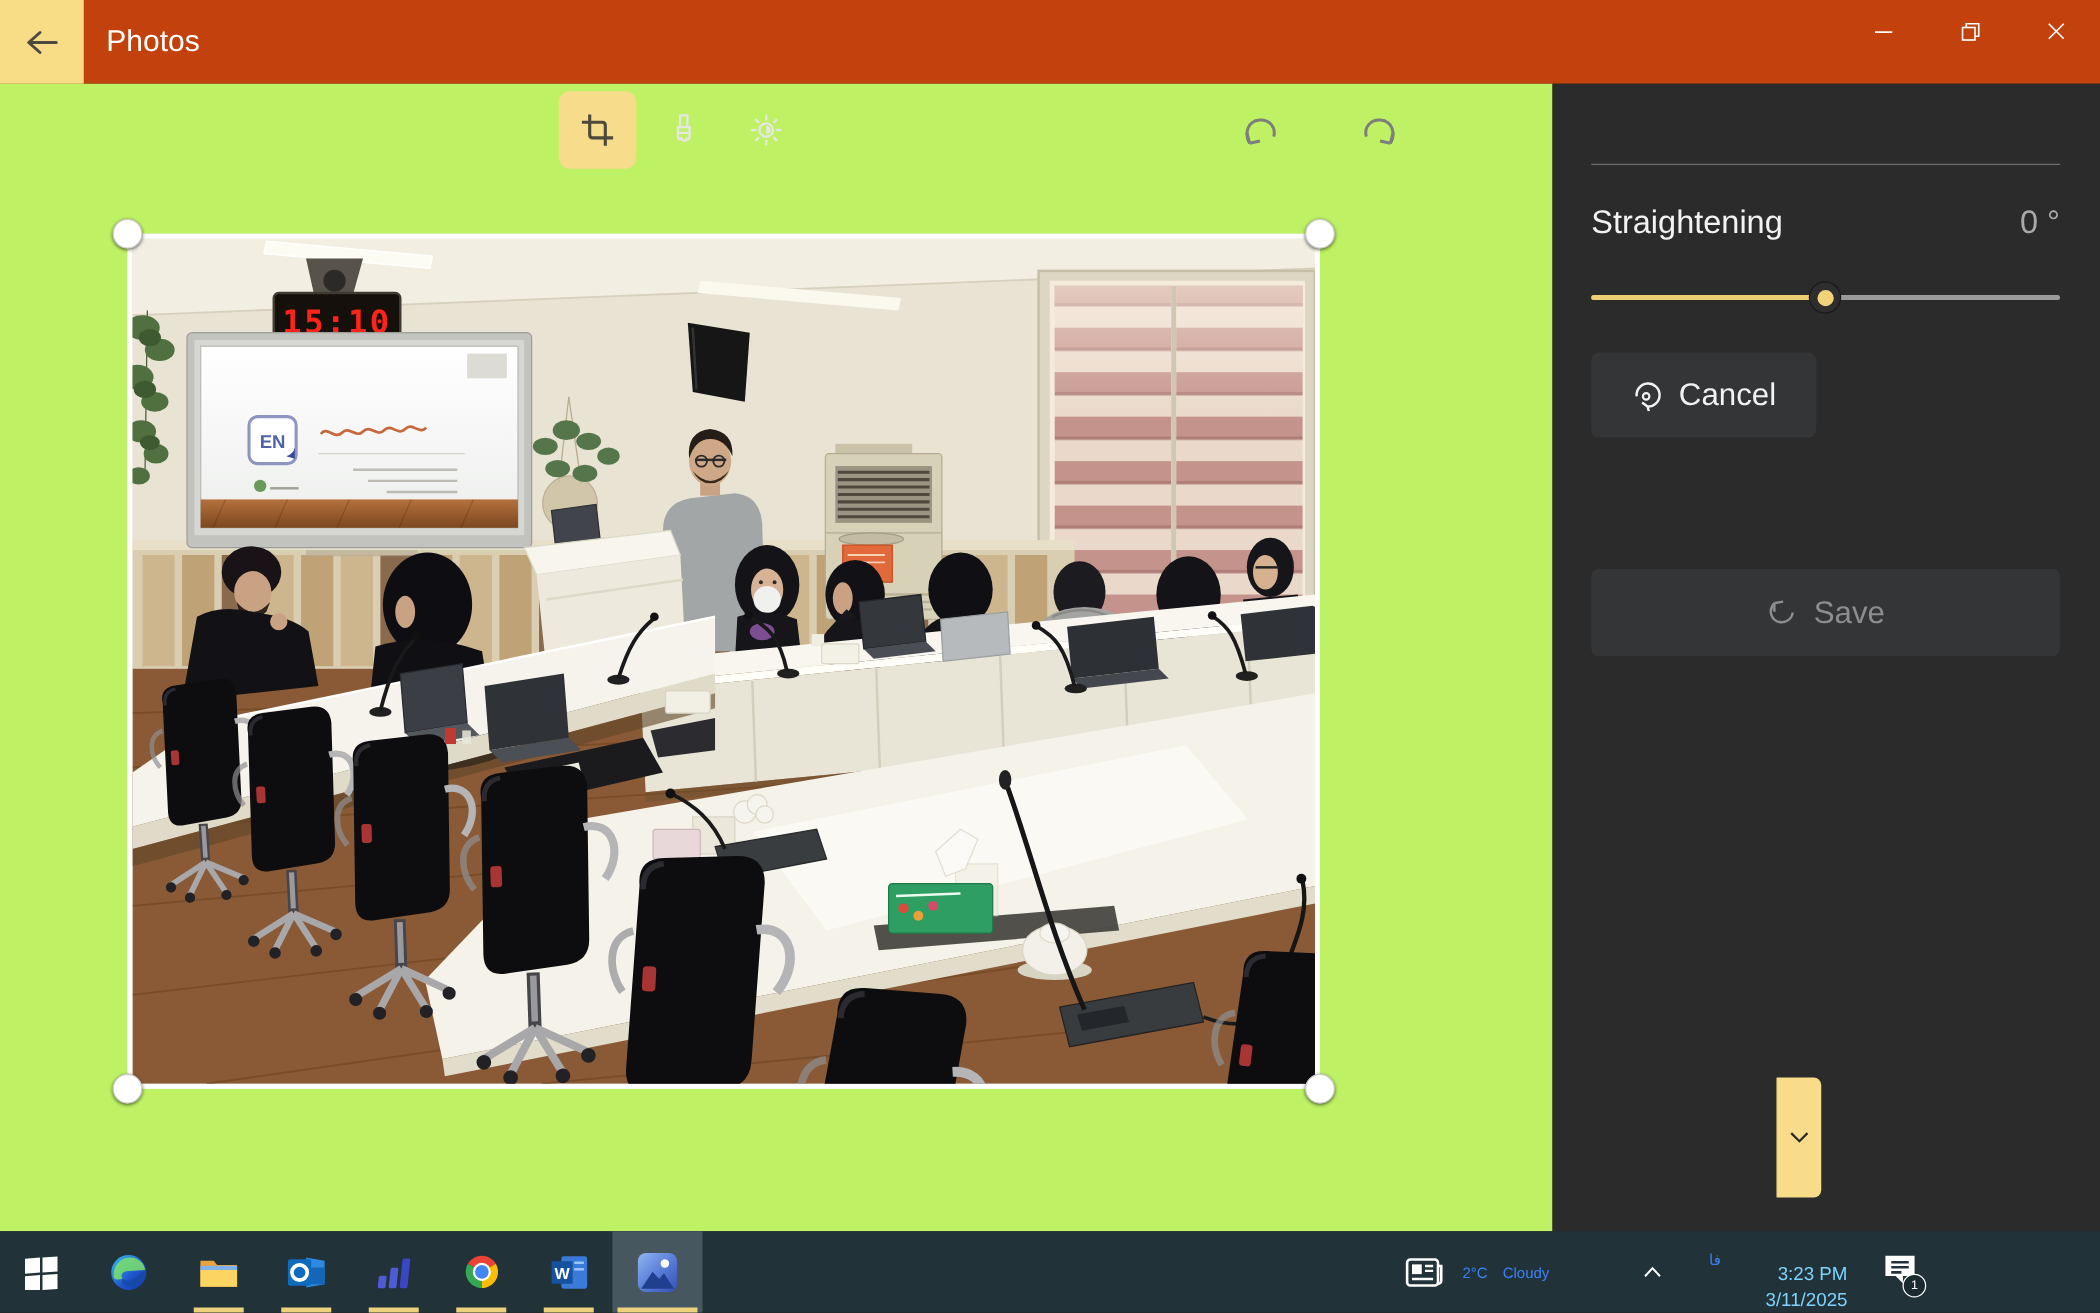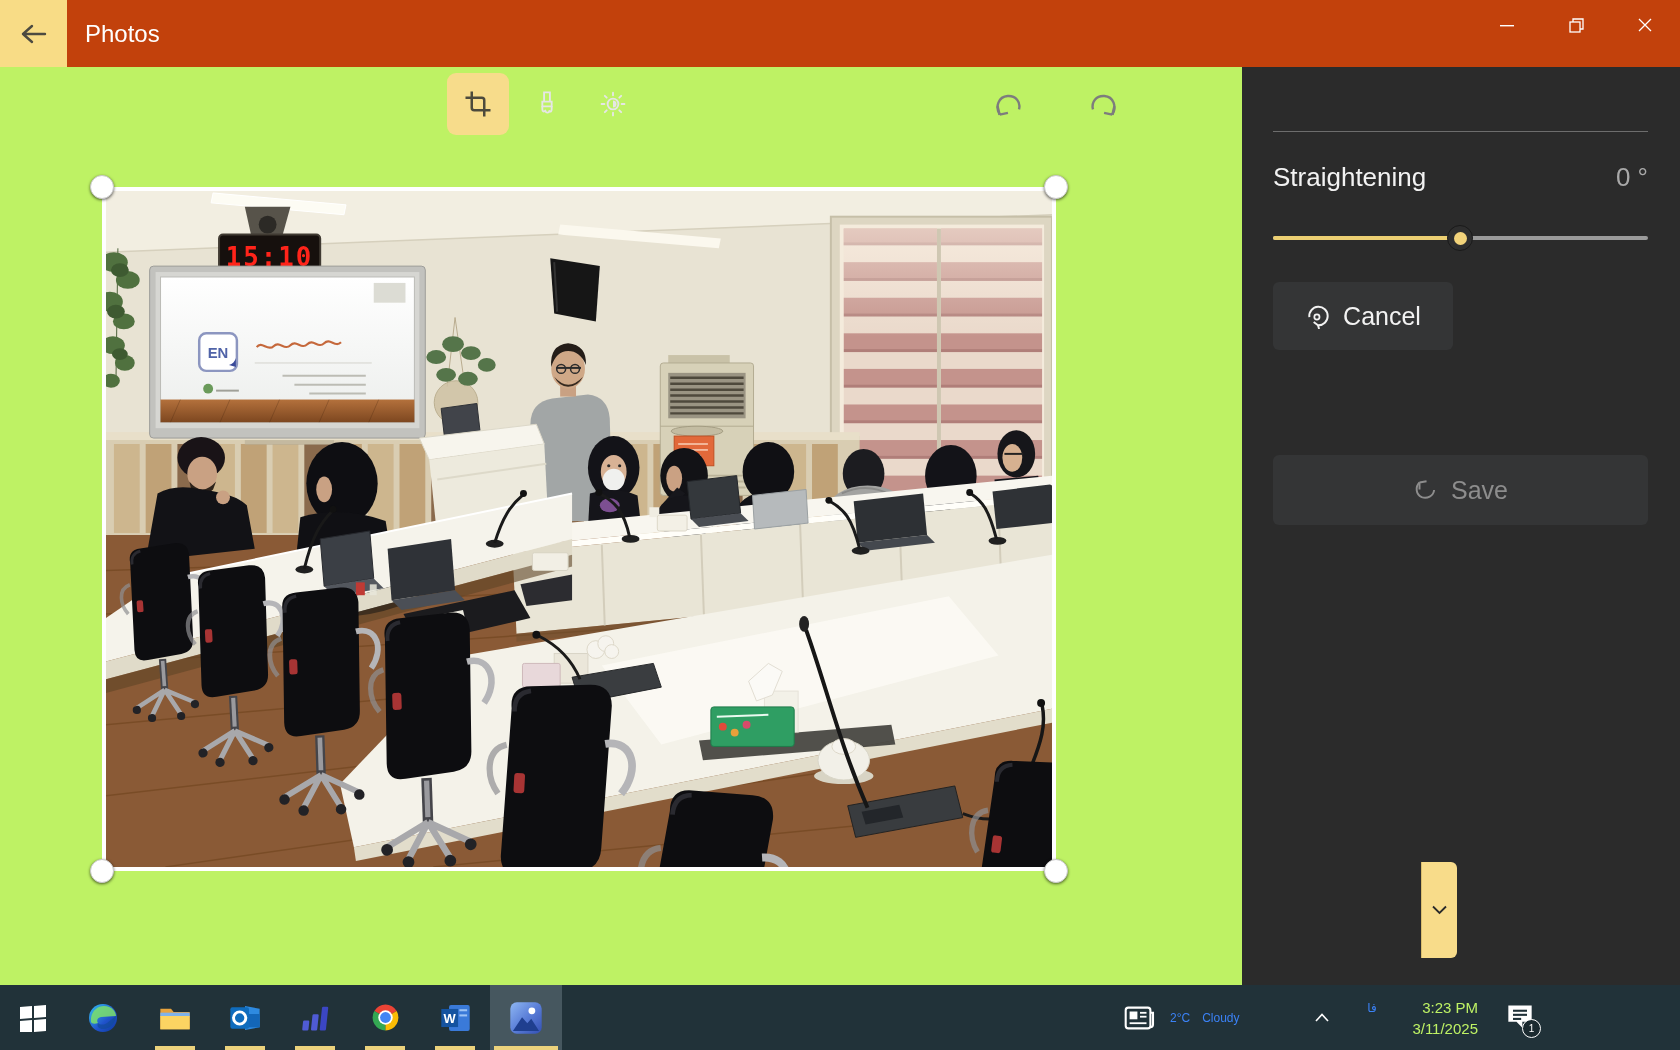--- a/index.html
+++ b/index.html
@@ -38,21 +38,21 @@
   .dim{color:#9a9a9a;}
   #save-btn{left:31px;top:795px;width:146px;height:96px;background:#f8dc8a;border-radius:6px 0 0 6px;color:#1b1b1b;font-size:26px;display:flex;align-items:center;padding-left:27px;box-sizing:border-box;line-height:36px;cursor:pointer;}
   #save-drop{left:179px;top:795px;width:36px;height:96px;background:#f8dc8a;border-radius:0 6px 6px 0;border-left:1px solid #d9bd6d;box-sizing:border-box;display:flex;align-items:center;justify-content:center;cursor:pointer;}
   #cancel-btn{left:224px;top:795px;width:182px;height:96px;font-size:26px;}
   
   #taskbar{left:0;top:985px;width:1680px;height:65px;background:#213239;}
   .tb-item{top:0;height:65px;width:48px;display:flex;align-items:center;justify-content:center;cursor:pointer;}
   #photos-tile{left:490px;top:0;width:72px;height:65px;background:#46575f;display:flex;align-items:center;justify-content:center;cursor:pointer;}
   .underline{top:61px;height:4px;background:#ecd27c;}
   .tray-txt{color:#3b82f6;font-size:12px;}
-  #tray-clock{left:1398px;top:12px;width:80px;text-align:right;color:#bef264;font-size:15px;line-height:21px;}
+  #tray-clock{left:1398px;top:24px;width:80px;text-align:right;color:#7dd3fc;font-size:15px;line-height:21px;}
   #notif-badge{position:absolute;right:-7px;bottom:-5px;width:17px;height:17px;border-radius:50%;background:#1b2a30;border:1.5px solid #ffffff;color:#fff;font-size:10px;display:flex;align-items:center;justify-content:center;}
 </style>
 </head>
 <body>
 
 <div id="titlebar" class="abs">
   <div id="back-btn" class="abs">
     <svg width="26" height="22" viewBox="0 0 26 22">
       <path d="M2,11 H24 M2,11 L11,3 M2,11 L11,19" stroke="#4c4a40" stroke-width="2.4" fill="none" stroke-linecap="round" stroke-linejoin="round"></path>
     </svg>

